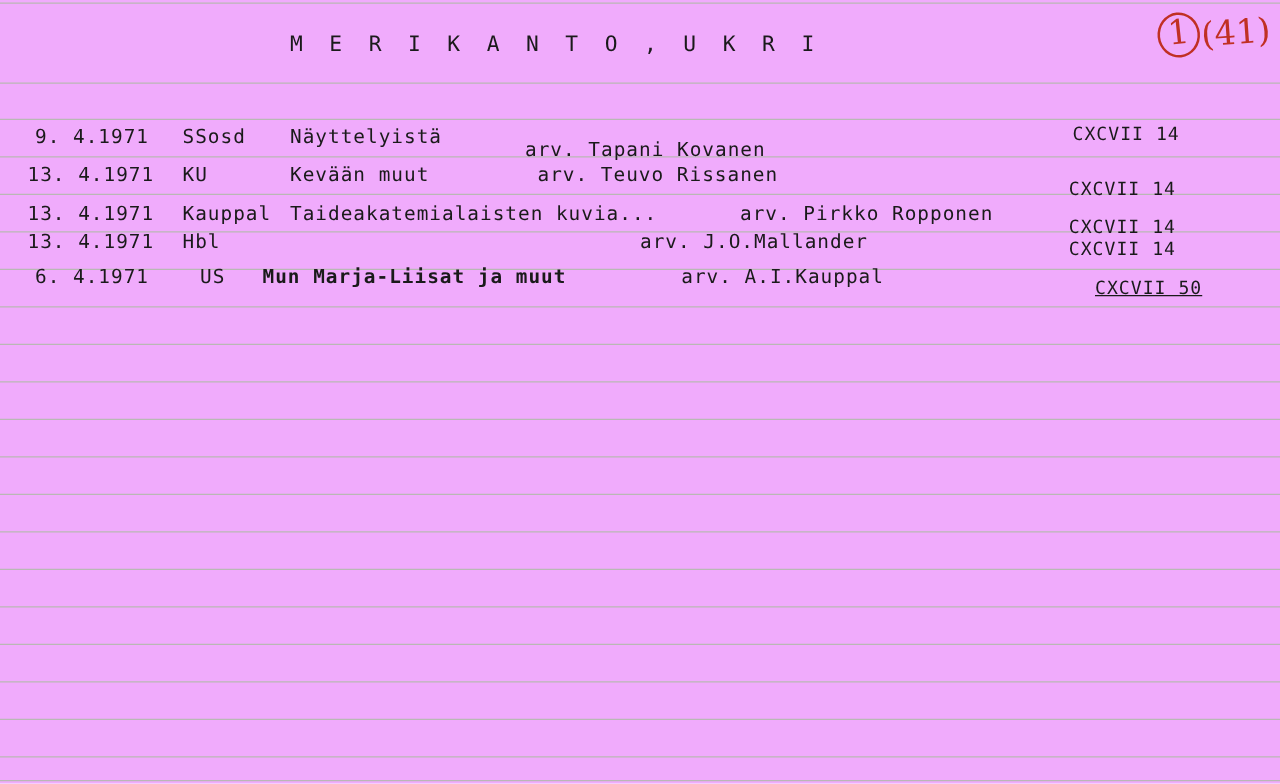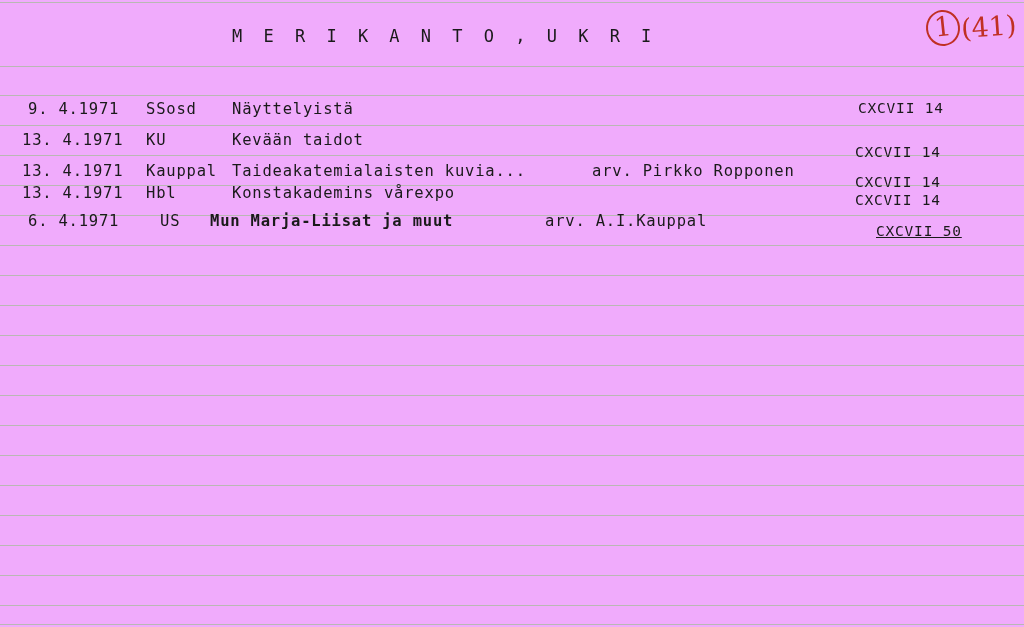--- a/index.html
+++ b/index.html
@@ -127,40 +127,42 @@
   <div id="page-number">
     <span class="circled">1</span><span class="paren">(41)</span>
   </div>
 
   <div class="entry" style="top:100px;">
     <span class="col-date">9. 4.1971</span>
     <span class="col-source">SSosd</span>
     <span class="col-title">Näyttelyistä</span>
     <span class="col-ref" style="left:858px;">CXCVII 14</span>
   </div>
+  <div class="second-line" style="left:420px; top:111px;">arv. Tapani Kovanen</div>
 
   <div class="entry" style="top:131px;">
     <span class="col-date" style="left:22px;">13. 4.1971</span>
     <span class="col-source">KU</span>
-    <span class="col-title">Kevään taidot</span>
+    <span class="col-title">Kevään muut</span>
+    <span class="col-review" style="left:430px;">arv. Teuvo Rissanen</span>
     <span class="col-ref" style="left:855px; top:13px;">CXCVII 14</span>
   </div>
 
   <div class="entry" style="top:162px;">
     <span class="col-date" style="left:22px;">13. 4.1971</span>
     <span class="col-source">Kauppal</span>
     <span class="col-title">Taideakatemialaisten kuvia...</span>
     <span class="col-review" style="left:592px;">arv. Pirkko Ropponen</span>
     <span class="col-ref" style="left:855px; top:12px;">CXCVII 14</span>
   </div>
 
   <div class="entry" style="top:184px;">
     <span class="col-date" style="left:22px;">13. 4.1971</span>
     <span class="col-source">Hbl</span>
-    <span class="col-title">Konstakademins vårexpo</span>
+    <span class="col-review" style="left:512px;">arv. J.O.Mallander</span>
     <span class="col-ref" style="left:855px; top:8px;">CXCVII 14</span>
   </div>
 
   <div class="entry" style="top:212px;padding-left:40px;">
     <span class="col-date" style="left:28px;">6. 4.1971</span>
     <span class="col-source" style="left:160px;">US</span>
     <span class="col-title" style="left:210px;font-weight:bold;">Mun Marja-Liisat ja muut</span>
     <span class="col-review" style="left:545px;">arv. A.I.Kauppal</span>
     <span class="col-ref" style="left:876px; top:11px;text-decoration:underline;">CXCVII 50</span>
   </div>

